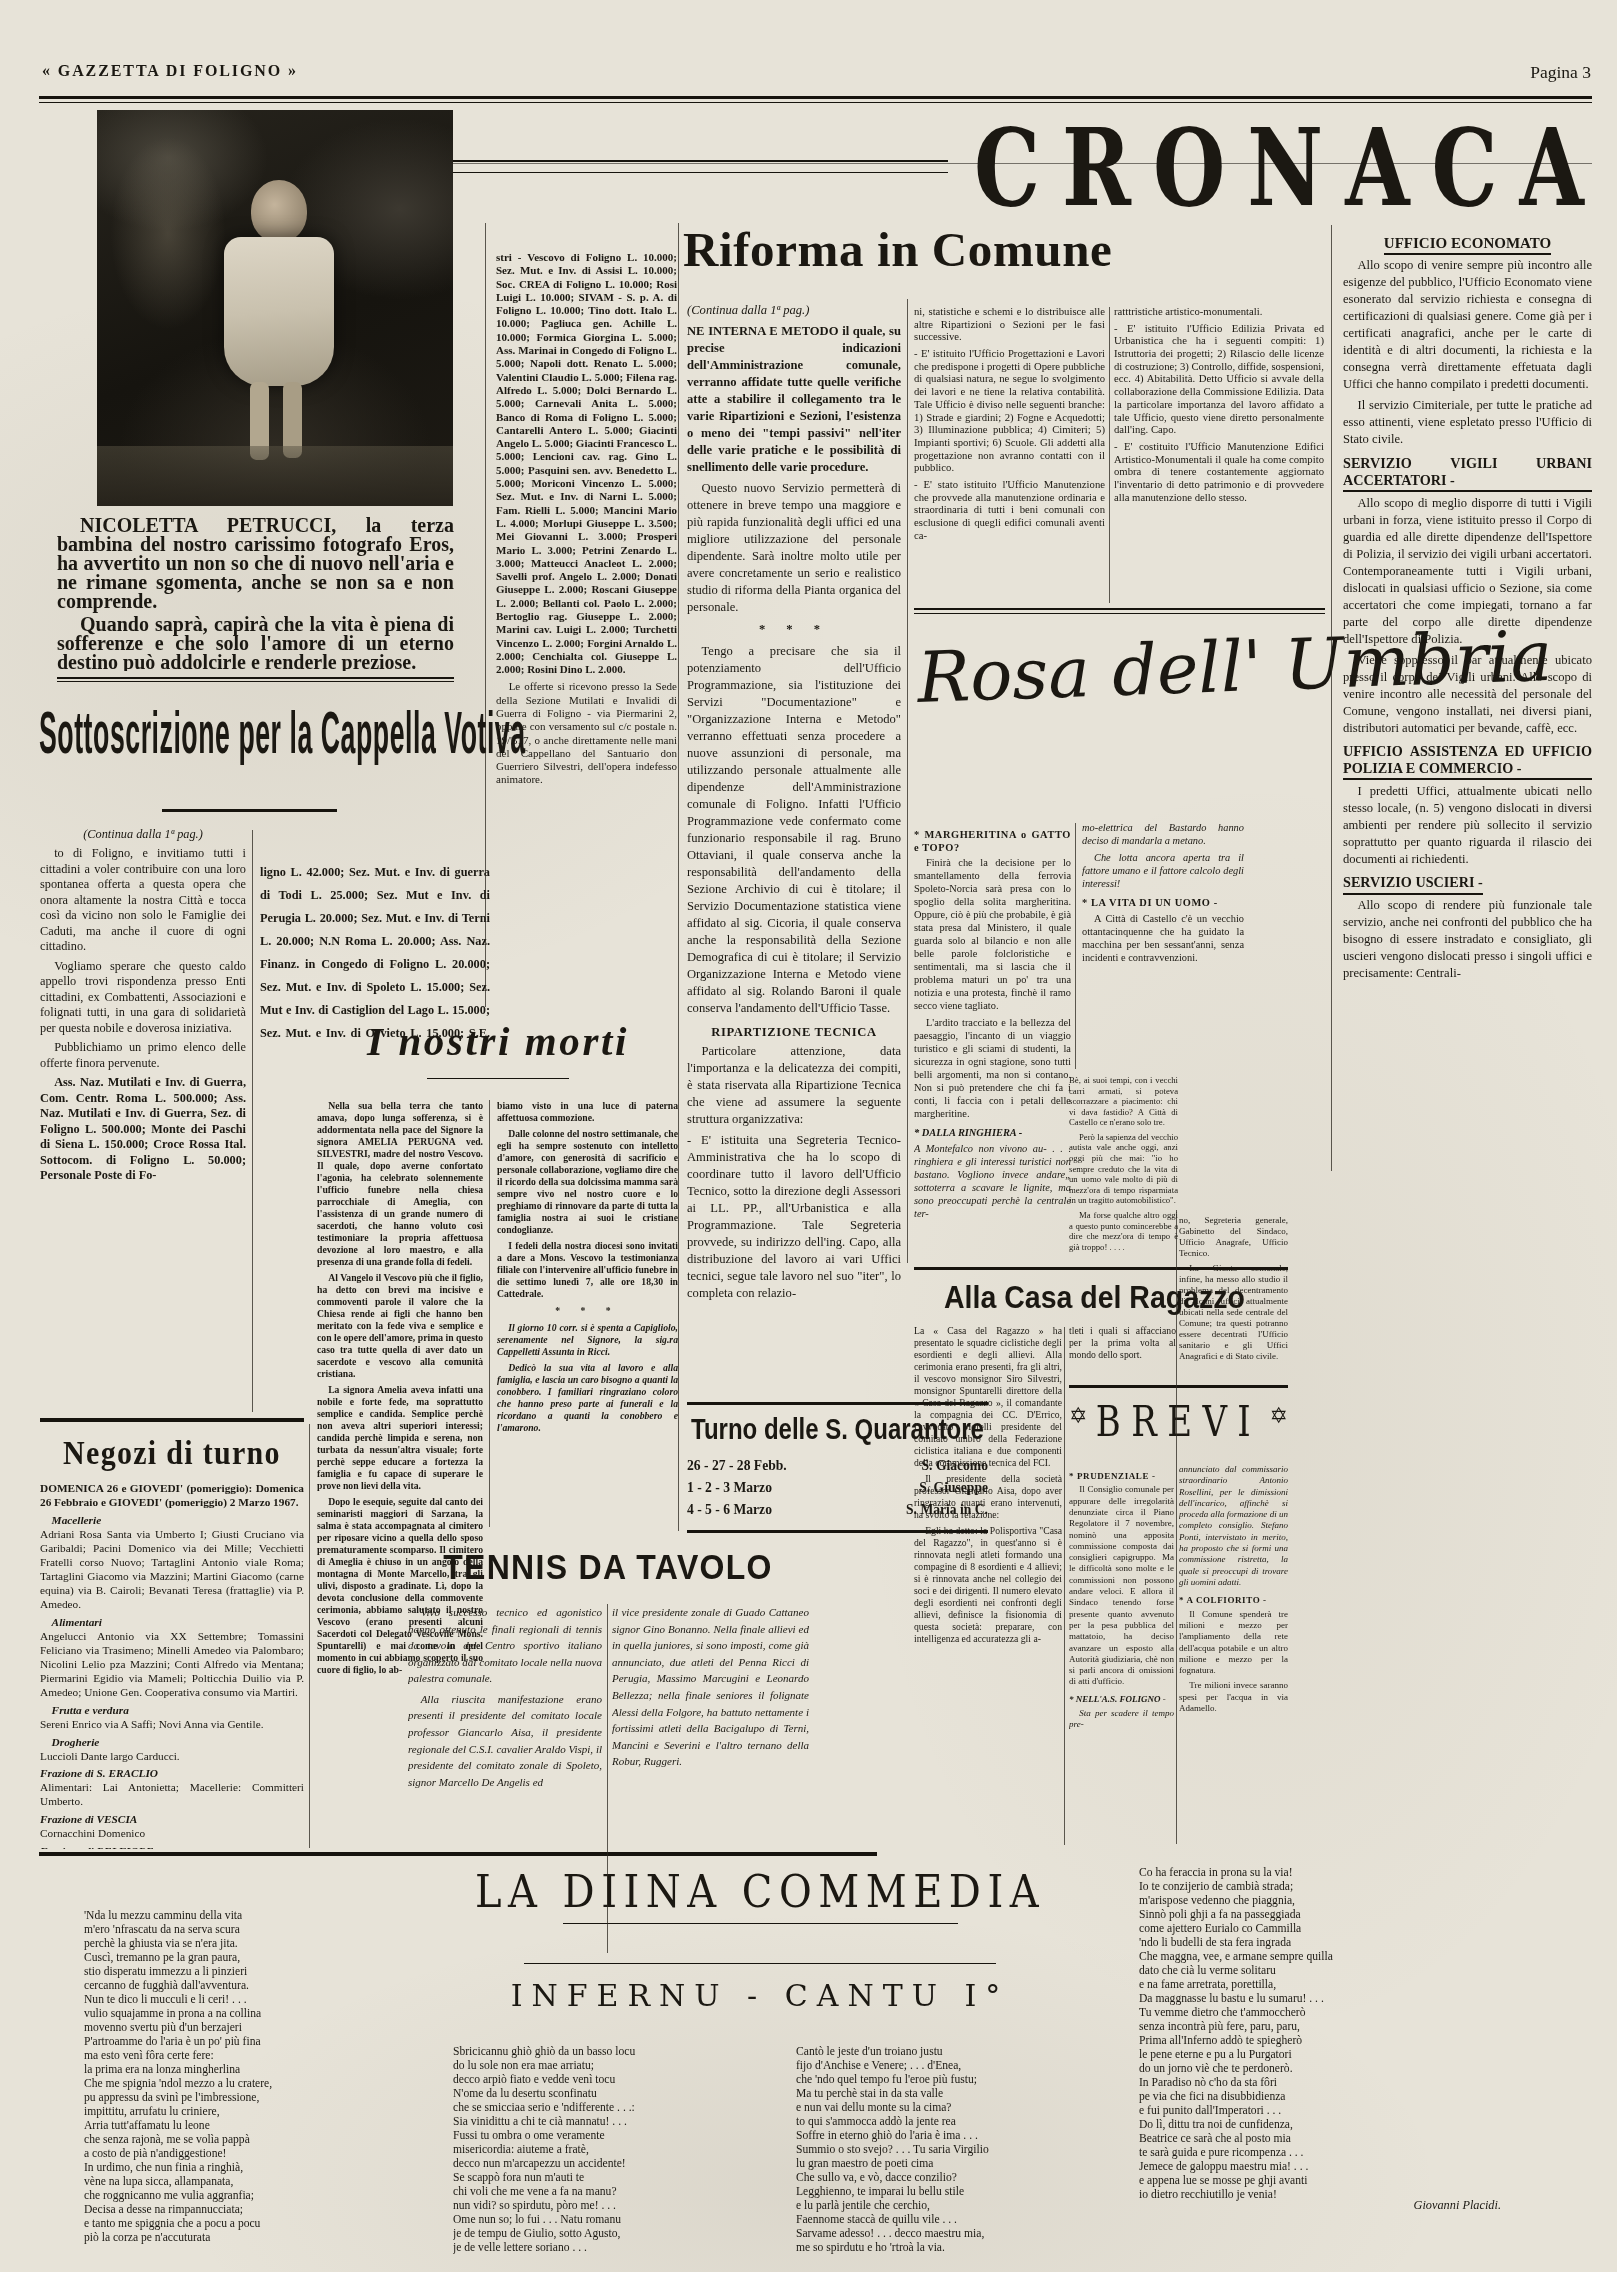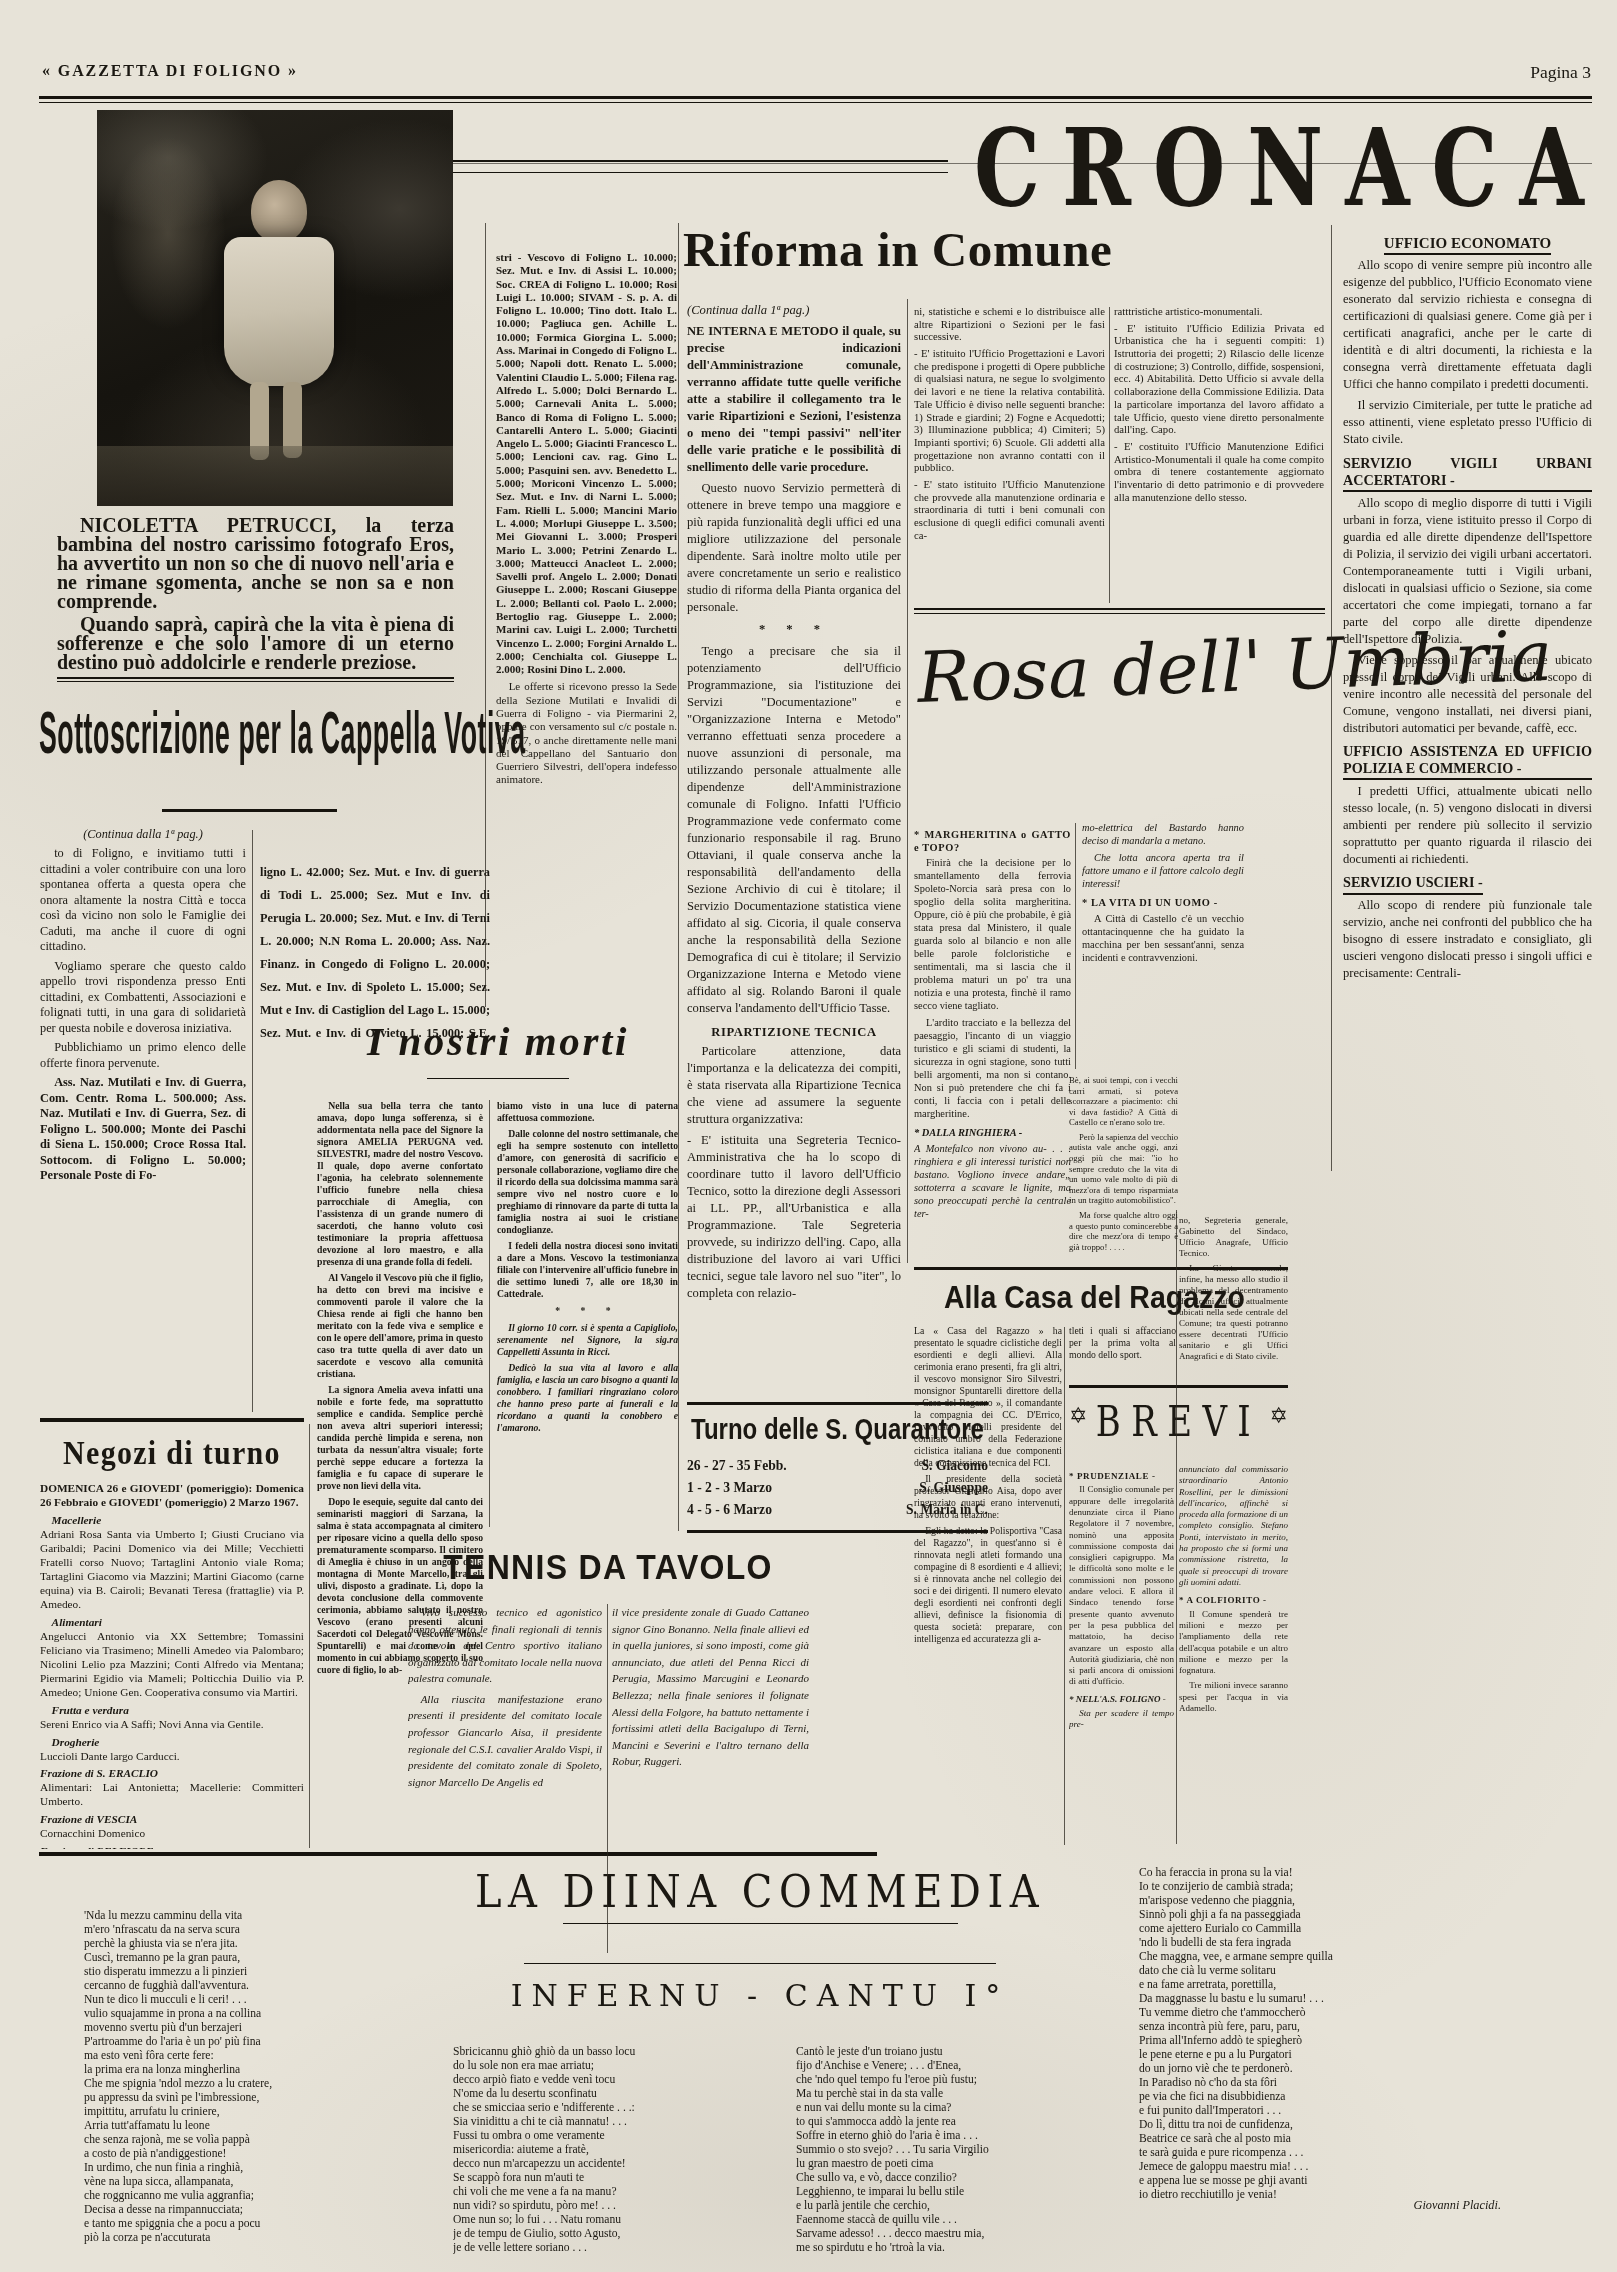--- a/index.html
+++ b/index.html
@@ -199,21 +199,21 @@
     <div class="subhead" style="font-size:14.2px;"><span class="u2">UFFICIO ASSISTENZA ED UFFICIO POLIZIA E COMMERCIO -</span></div>
     <p>I predetti Uffici, attualmente ubicati nello stesso locale, (n. 5) vengono dislocati in diversi ambienti per rendere più sollecito il servizio soprattutto per quanto riguarda il rilascio dei documenti ai richiedenti.</p>
     <div class="subhead" style="font-size:14.2px;"><span class="u2">SERVIZIO USCIERI -</span></div>
     <p>Allo scopo di rendere più funzionale tale servizio, anche nei confronti del pubblico che ha bisogno di essere instradato e consigliato, gli uscieri vengono dislocati presso i singoli uffici e precisamente: Centrali-</p>
   </div>
 
   <div class="rule" style="left:687px;top:1402px;width:301px;height:3.2px;"></div>
   <div class="abs ctr" style="left:687px;top:1413px;width:301px;font-family:'Liberation Sans',sans-serif;font-weight:bold;font-size:24px;transform:scaleY(1.2);transform-origin:center top;">Turno delle S. Quarantore</div>
   <div class="abs" style="left:687px;top:1455px;width:301px;font-size:13.6px;font-weight:bold;line-height:22px;">
     <div style="display:flex;justify-content:space-between;">
-      <span>26 - 27 - 35 Febb.</span>
+      <span>26 - 27 - 28 Febb.</span>
       <span>S. Giacomo</span>
     </div>
     <div style="display:flex;justify-content:space-between;">
       <span>1 - 2 - 3 Marzo</span>
       <span>S. Giuseppe</span>
     </div>
     <div style="display:flex;justify-content:space-between;">
       <span>4 - 5 - 6 Marzo</span>
       <span>S. Maria in C.</span>
     </div>

